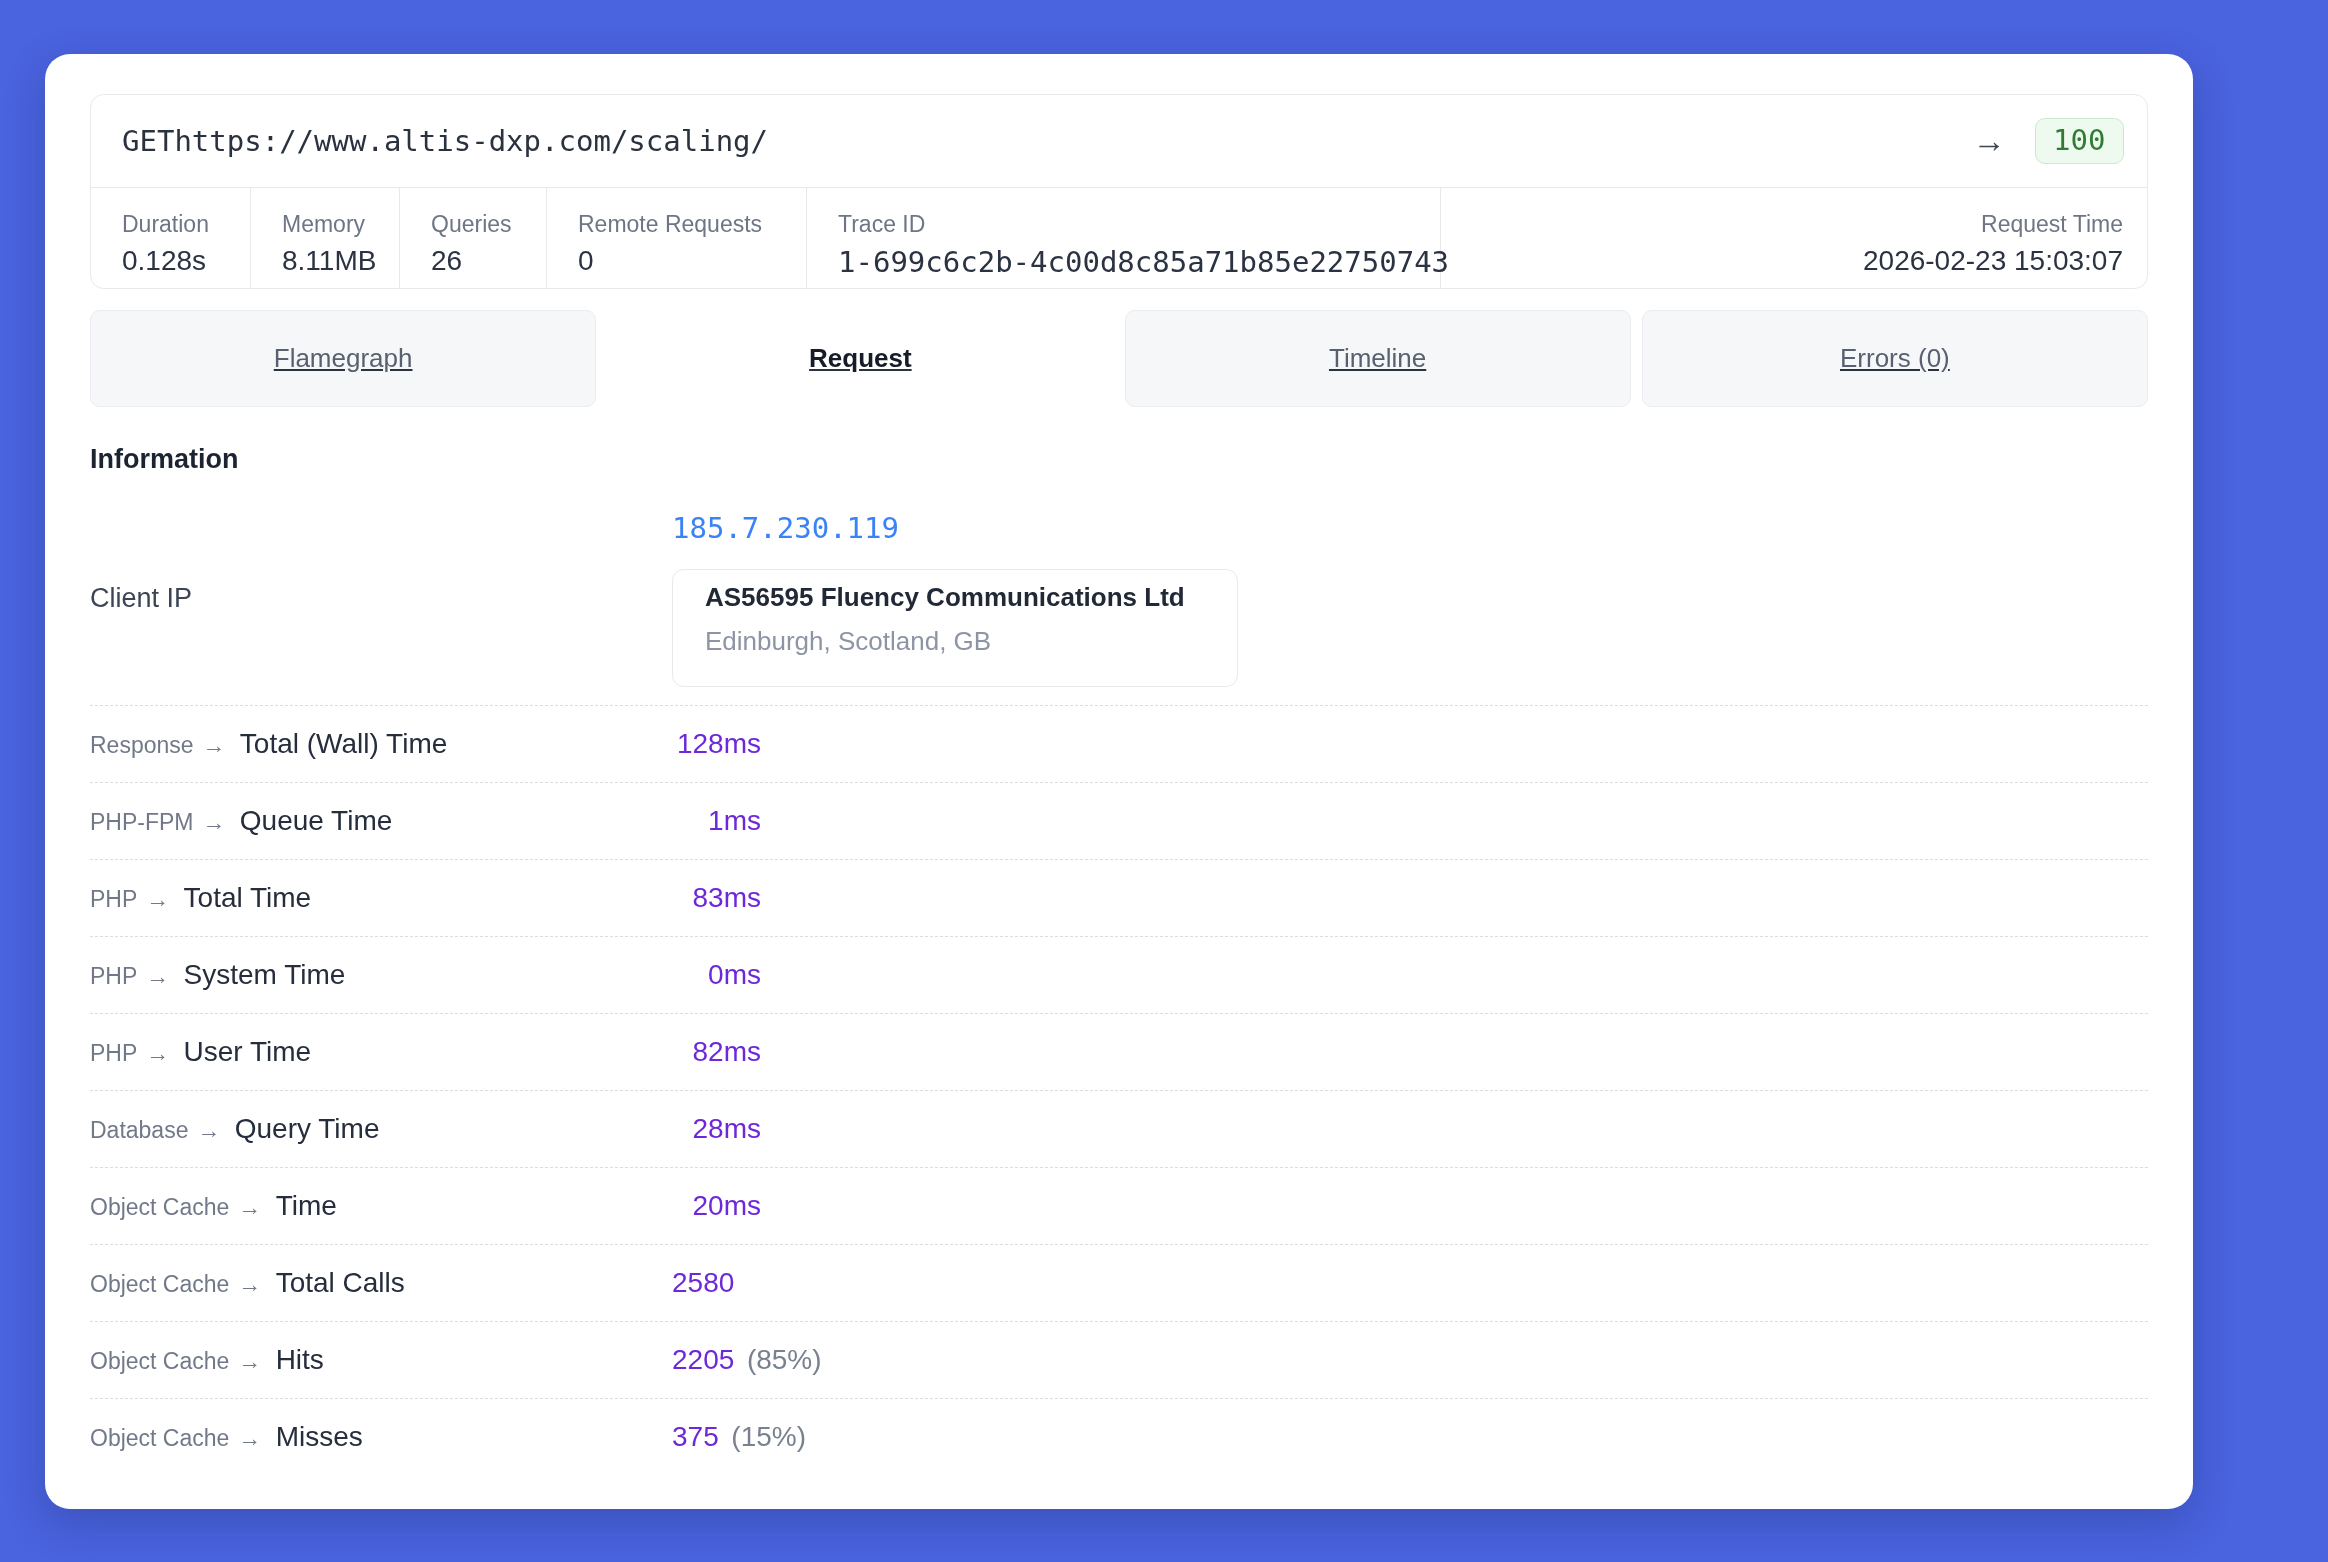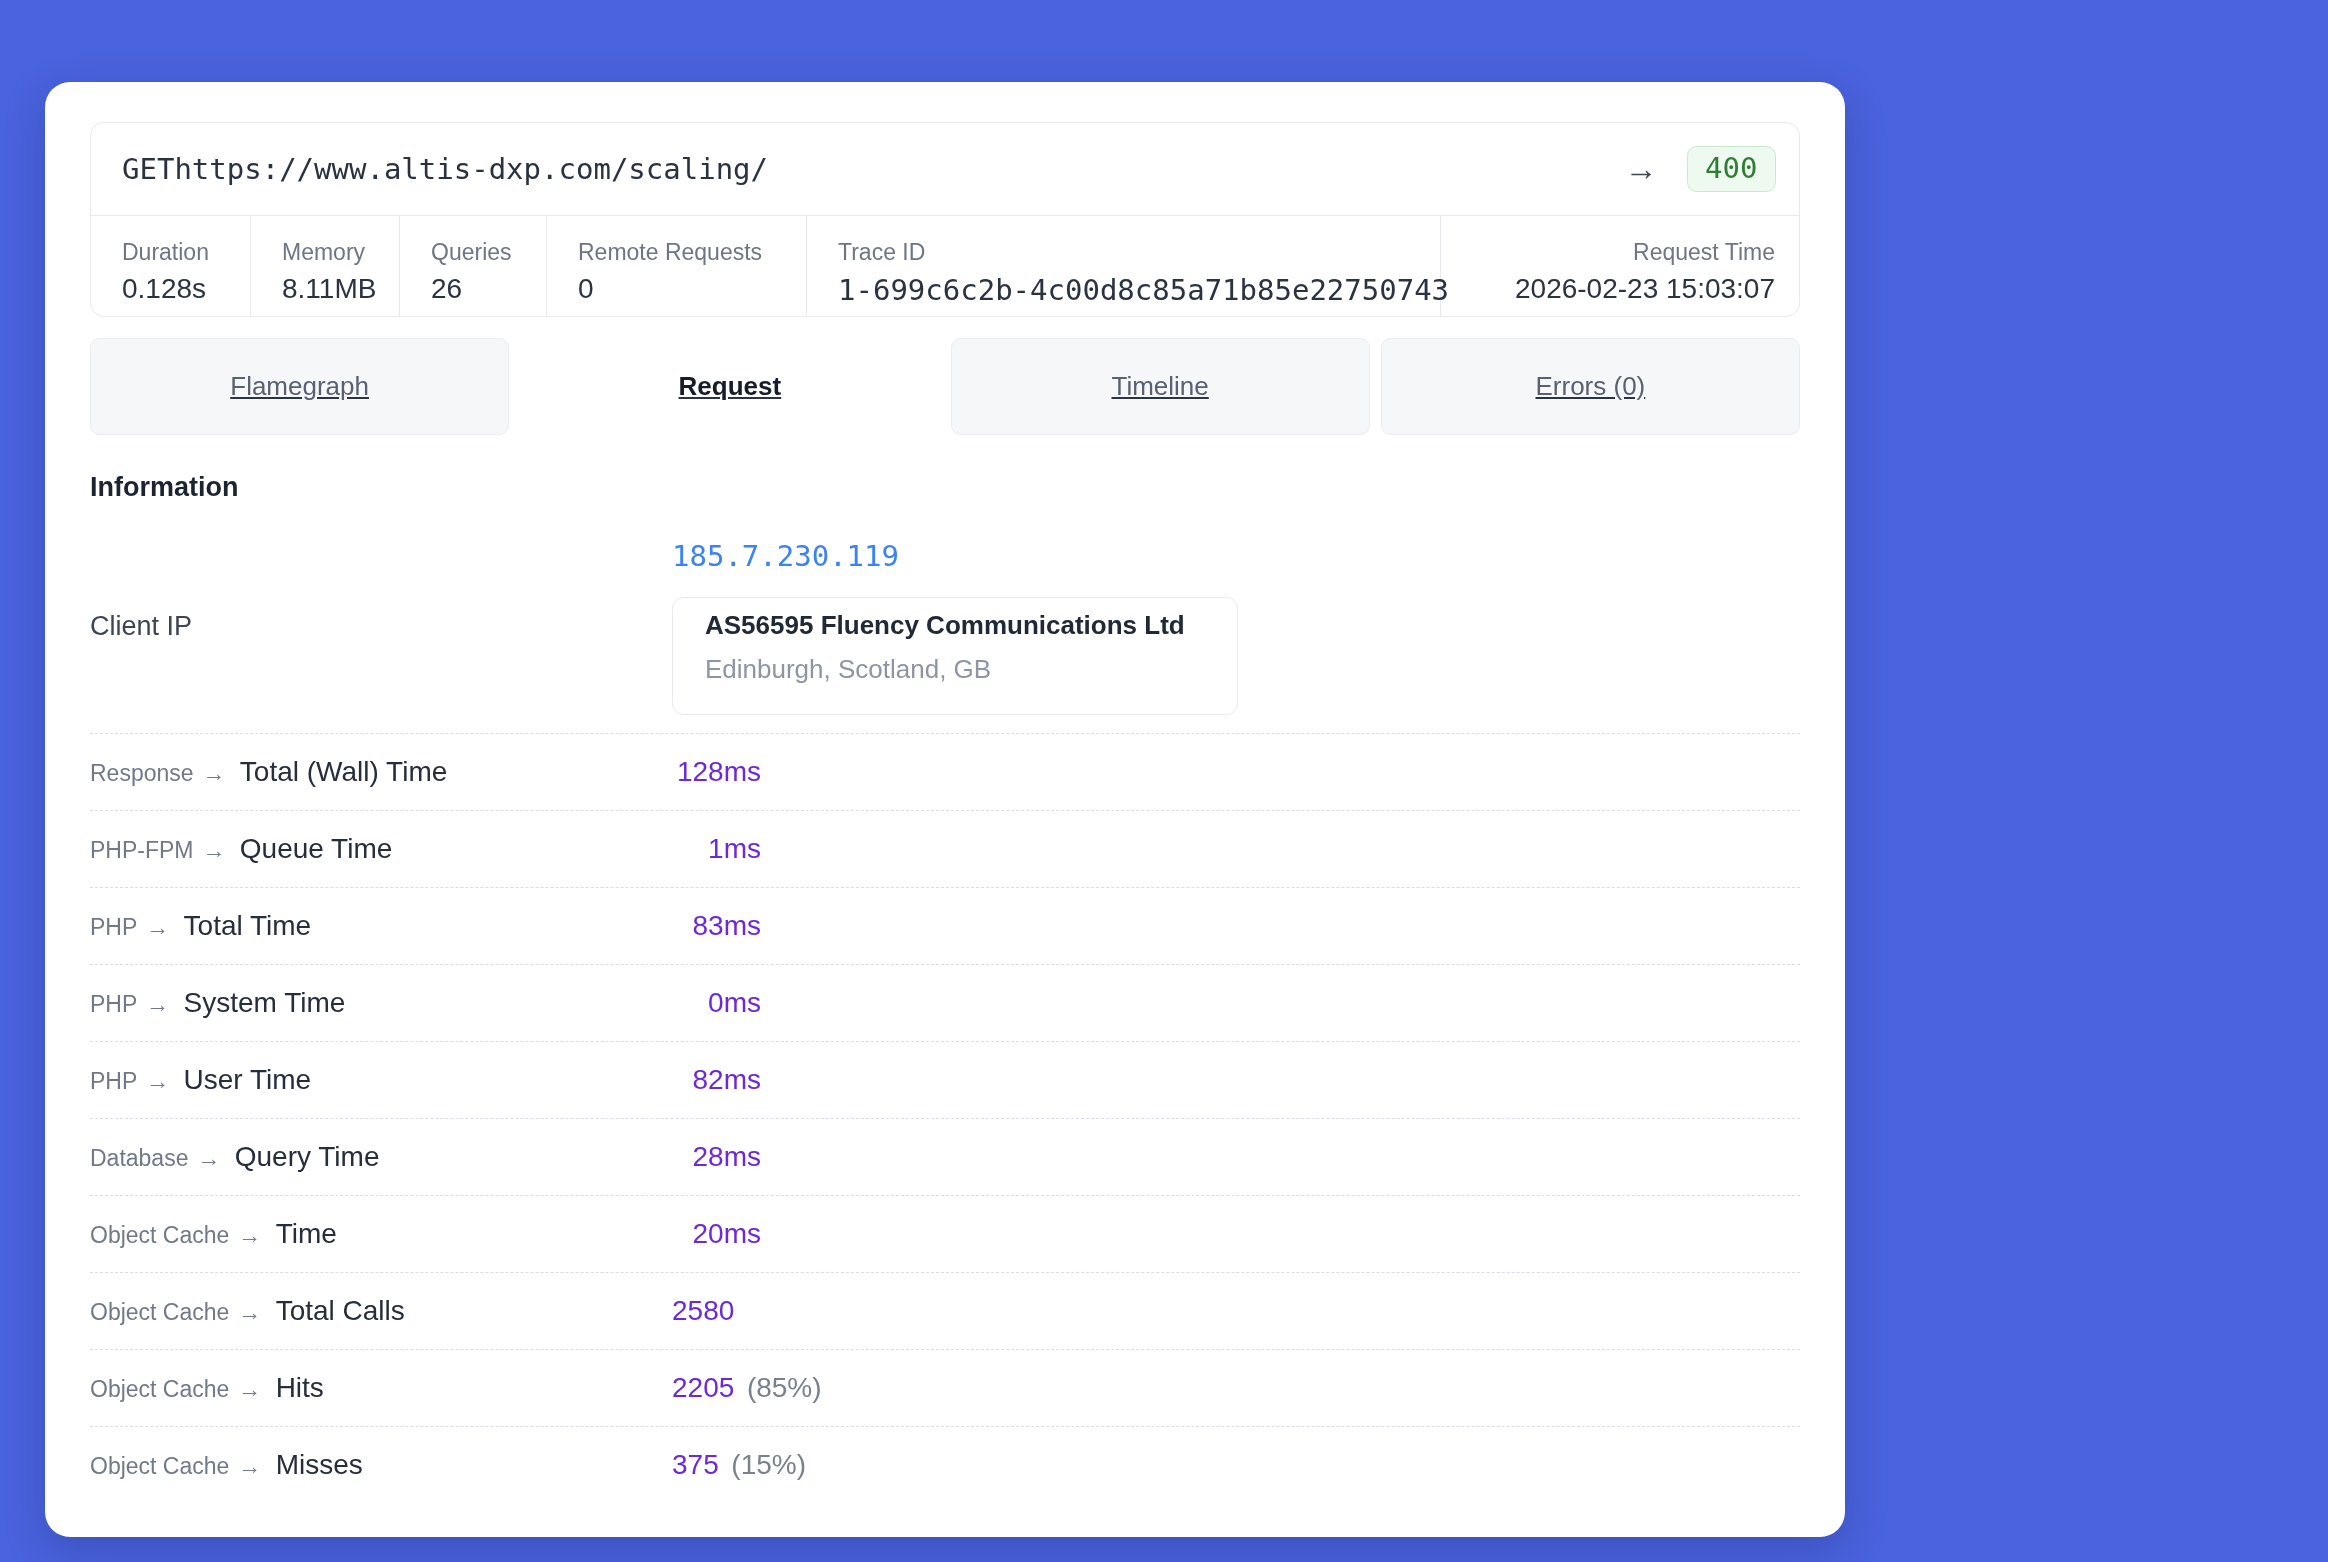--- a/index.html
+++ b/index.html
@@ -19,25 +19,24 @@
   }
   *{box-sizing:border-box;margin:0;padding:0;}
   html,body{width:2329px;height:1562px;overflow:hidden;}
   body{
     background:var(--blue);
     font-family:"Liberation Sans",sans-serif;
     color:var(--dark);
   }
   .mono{font-family:"DejaVu Sans Mono",monospace;}
   .card{
-    position:absolute;left:45px;top:54px;width:1800px;height:1455px;
+    position:absolute;left:45px;top:54px;width:2148px;height:1455px;
     background:#ffffff;border-radius:25px;
     box-shadow:0 13.6px 39px rgba(20,30,90,0.25);
     padding:40px 45px 0 45px;
-    margin-top:28px;
   }
   
   .request-box{
     border:1.9px solid var(--border);border-radius:13.6px;overflow:hidden;
   }
   .url-row{
     height:92px;display:flex;align-items:center;padding:0 23px 0 31px;
   }
   .url-text{font-size:29px;color:#2a3240;letter-spacing:0;}
   .url-spacer{flex:1;}
@@ -109,21 +108,21 @@
 <body>
 
 <div class="card">
 
   <div class="request-box">
     <div class="url-row">
       <span class="url-text mono">GET</span>
       <span class="url-text mono">https://www.altis-dxp.com/scaling/</span>
       <span class="url-spacer"></span>
       <span class="arrow-glyph">→</span>
-      <span class="status-badge mono">400</span>
+      <span class="status-badge mono">100</span>
     </div>
     <div class="stats-row">
 
       <div class="stat-cell w-duration">
           <div class="stat-label">Duration</div>
           <div class="stat-value">0.128s</div>
         </div>
         <div class="stat-cell w-memory">
           <div class="stat-label">Memory</div>
           <div class="stat-value">8.11MB</div>

